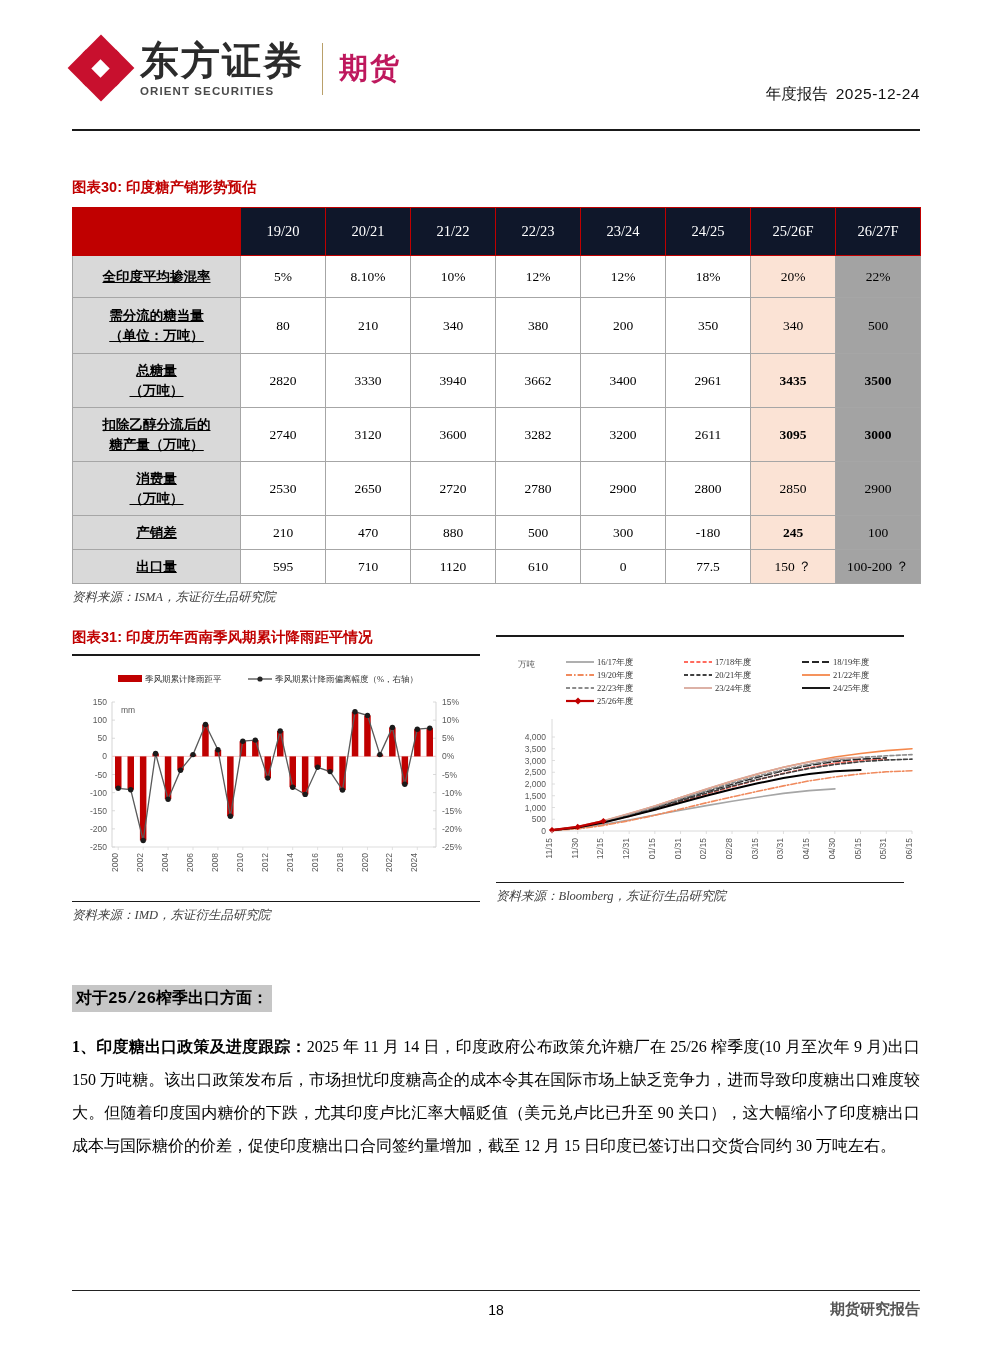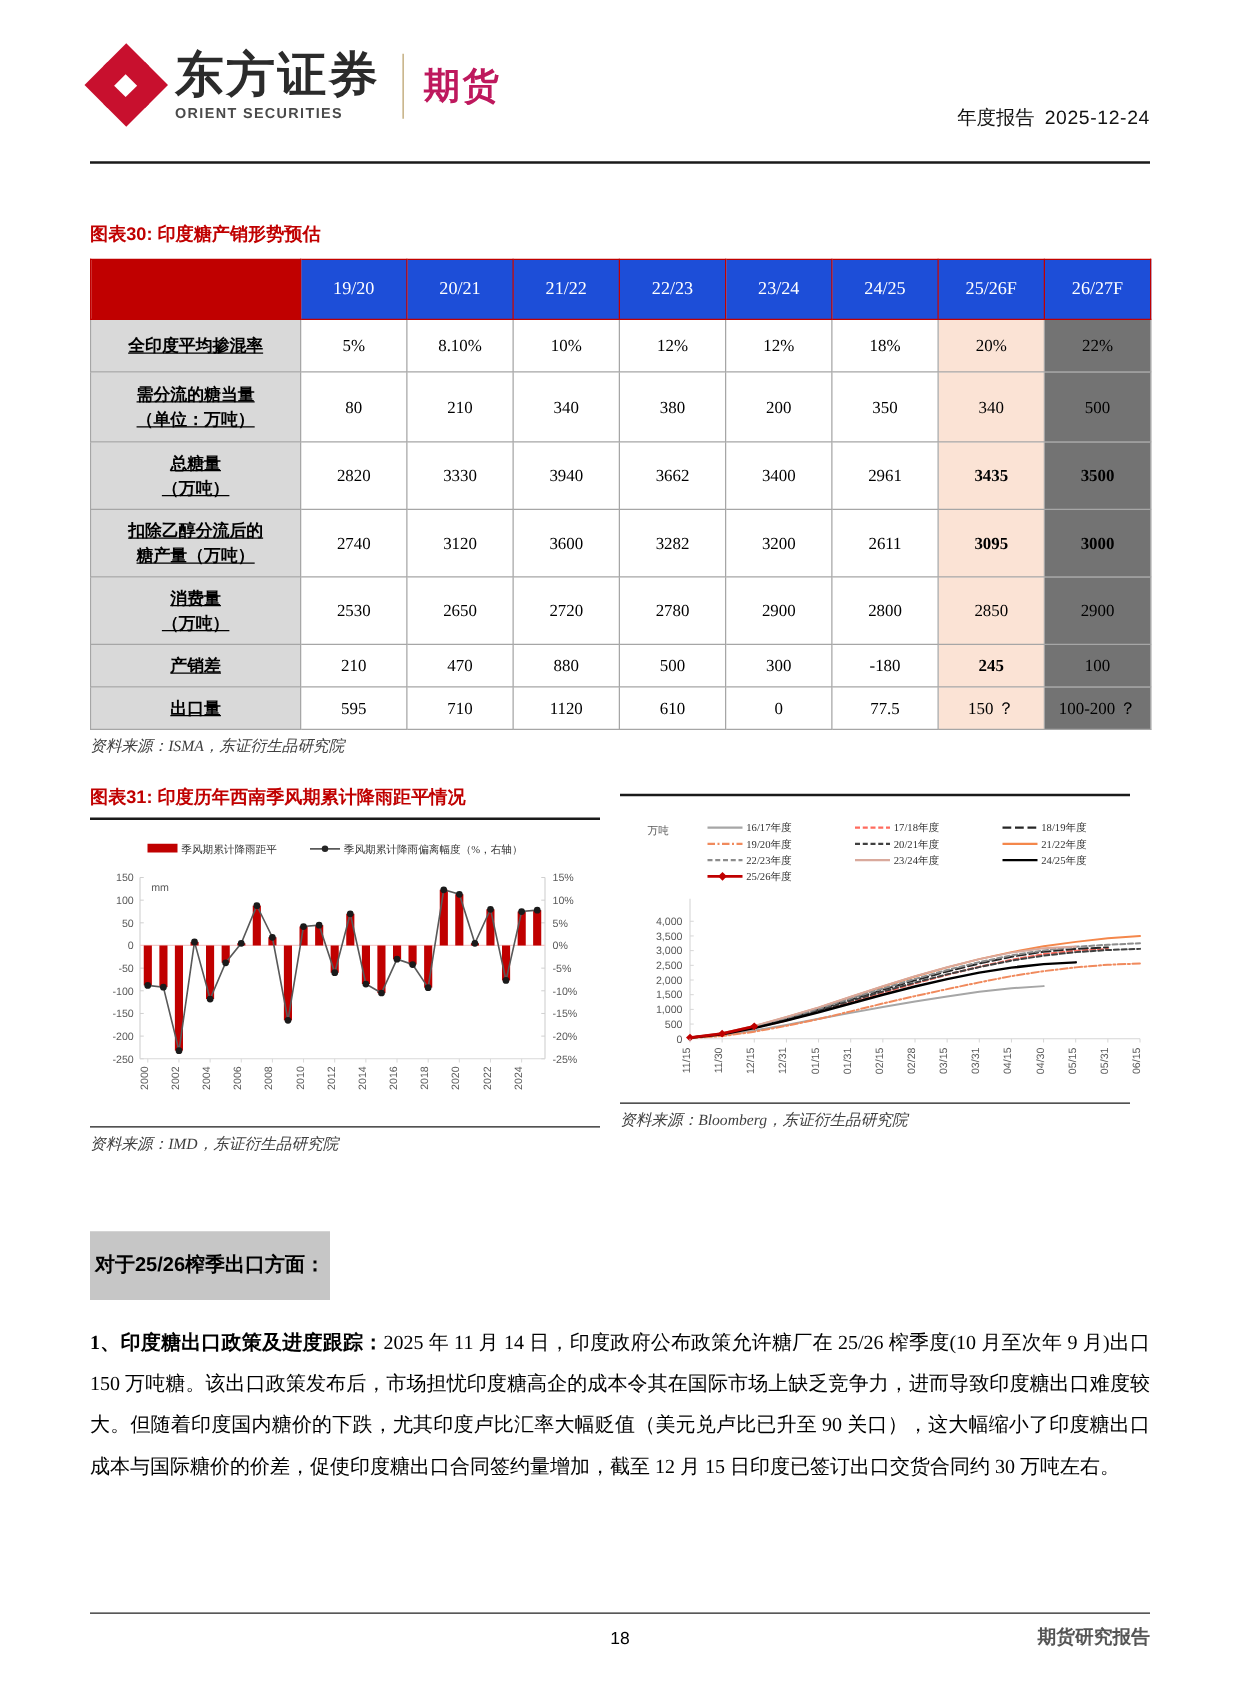--- a/index.html
+++ b/index.html
@@ -34,37 +34,37 @@
   .header-rule { position:absolute; left:72px; right:72px; top:129px; height:2px; background:#1a1a1a; }
 
   
   .ex-title { color:#C00000; font-weight:bold; font-size:14.5px; font-family:"Liberation Sans", sans-serif; }
   .ex-rule { height:2px; background:#1a1a1a; }
 
   
   .tbl-wrap { position:absolute; left:72px; top:178px; width:848px; }
   table.data { border-collapse:collapse; width:848px; table-layout:fixed; margin-top:10px; font-family:"Liberation Serif", serif; }
   table.data th, table.data td { border:1px solid #a6a6a6; text-align:center; vertical-align:middle; }
-  table.data thead th { background:#1d4ed8; color:#fff; font-weight:normal; font-size:14.5px; height:48px; border-color:#C00000; }
+  table.data thead th { background:#0f172a; color:#fff; font-weight:normal; font-size:14.5px; height:48px; border-color:#C00000; }
   table.data thead th.corner { background:#C00000; }
   table.data td.rowhead { background:#d9d9d9; font-size:13.5px; font-weight:bold; line-height:1.45; padding:4px 2px;text-decoration:underline; }
   table.data td.val { font-size:13.5px; background:#fff; }
   table.data td.f1 { background:#fbe3d5; font-size:13.5px; }
-  table.data td.f2 { background:#737373; font-size:13.5px; }
+  table.data td.f2 { background:#a3a3a3; font-size:13.5px; }
   table.data td.bold { font-weight:bold; }
   .src { font-size:12.5px; color:#404040; margin-top:5px; font-family:"Liberation Serif", serif;font-style:italic; }
 
   
   .panel { position:absolute; width:408px; }
   .panel .ex-rule { margin-top:7px; }
   .chart-box { height:245px; position:relative; margin-top:6px; }
 
   
   .body-wrap { position:absolute; left:72px; top:985px; width:848px; }
-  .sec-head { display:inline-block; background:#c6c6c6; font-weight:bold; font-size:16px; padding:17px 4px; font-family:Liberation Sans, sans-serif; }
+  .sec-head { display:inline-block; background:#c6c6c6; font-weight:bold; font-size:16px; padding:3px 4px; font-family:Liberation Mono, monospace; }
   p.para { font-size:16px; line-height:2.07; text-align:justify; margin:18px 0 0 0; text-indent:0; }
   p.para b { font-weight:bold; }
 
   
   .footer-rule { position:absolute; left:72px; right:72px; top:1290px; height:1px; background:#222; }
   .footer-page { position:absolute; left:0; right:0; top:1302px; text-align:center; font-size:14px; font-family:"Liberation Sans", sans-serif; }
   .footer-right { position:absolute; right:72px; top:1300px; font-size:15px; font-weight:bold; color:#555; font-family:"Liberation Sans", sans-serif; }
 </style>
 </head>
 <body>

